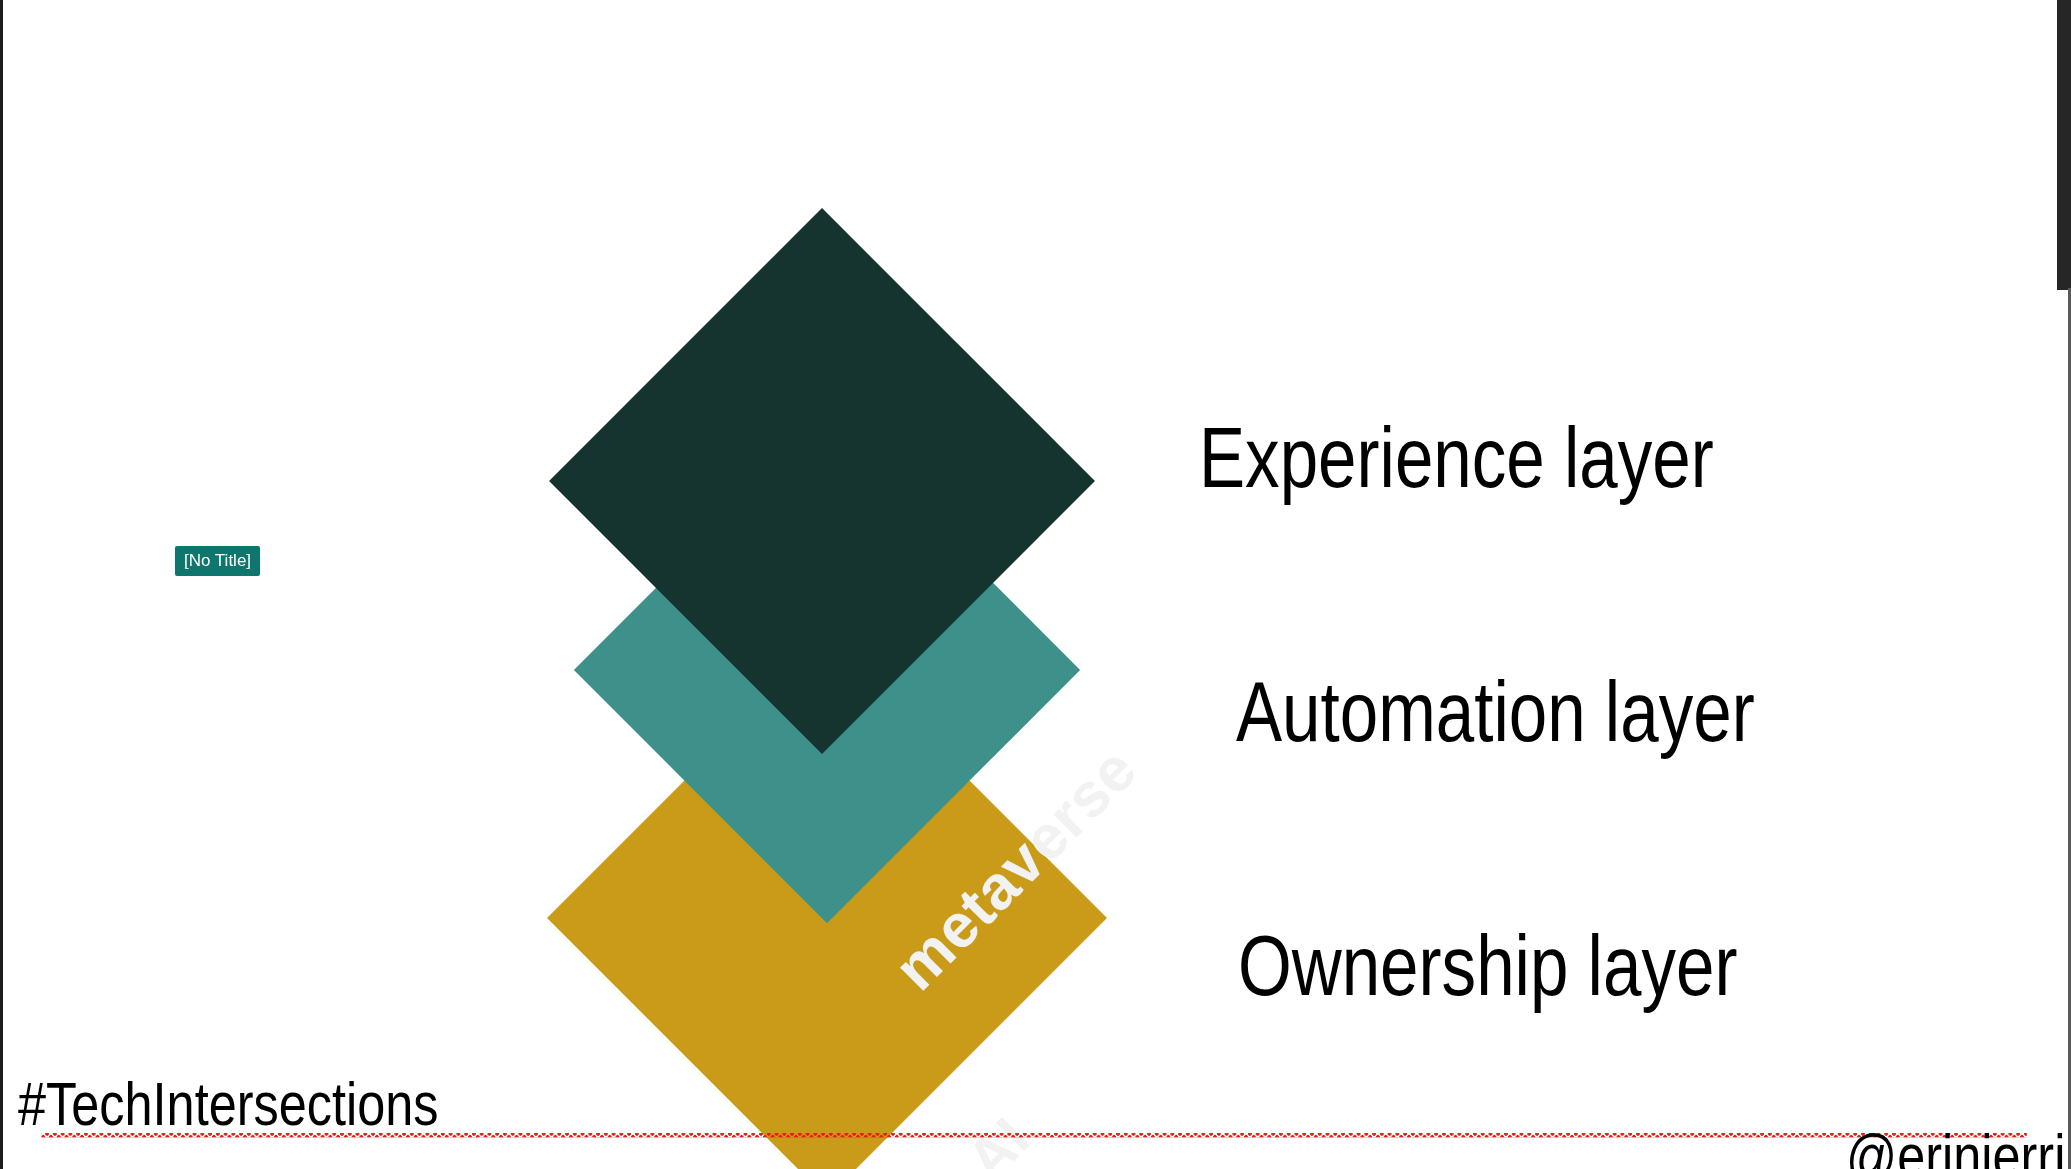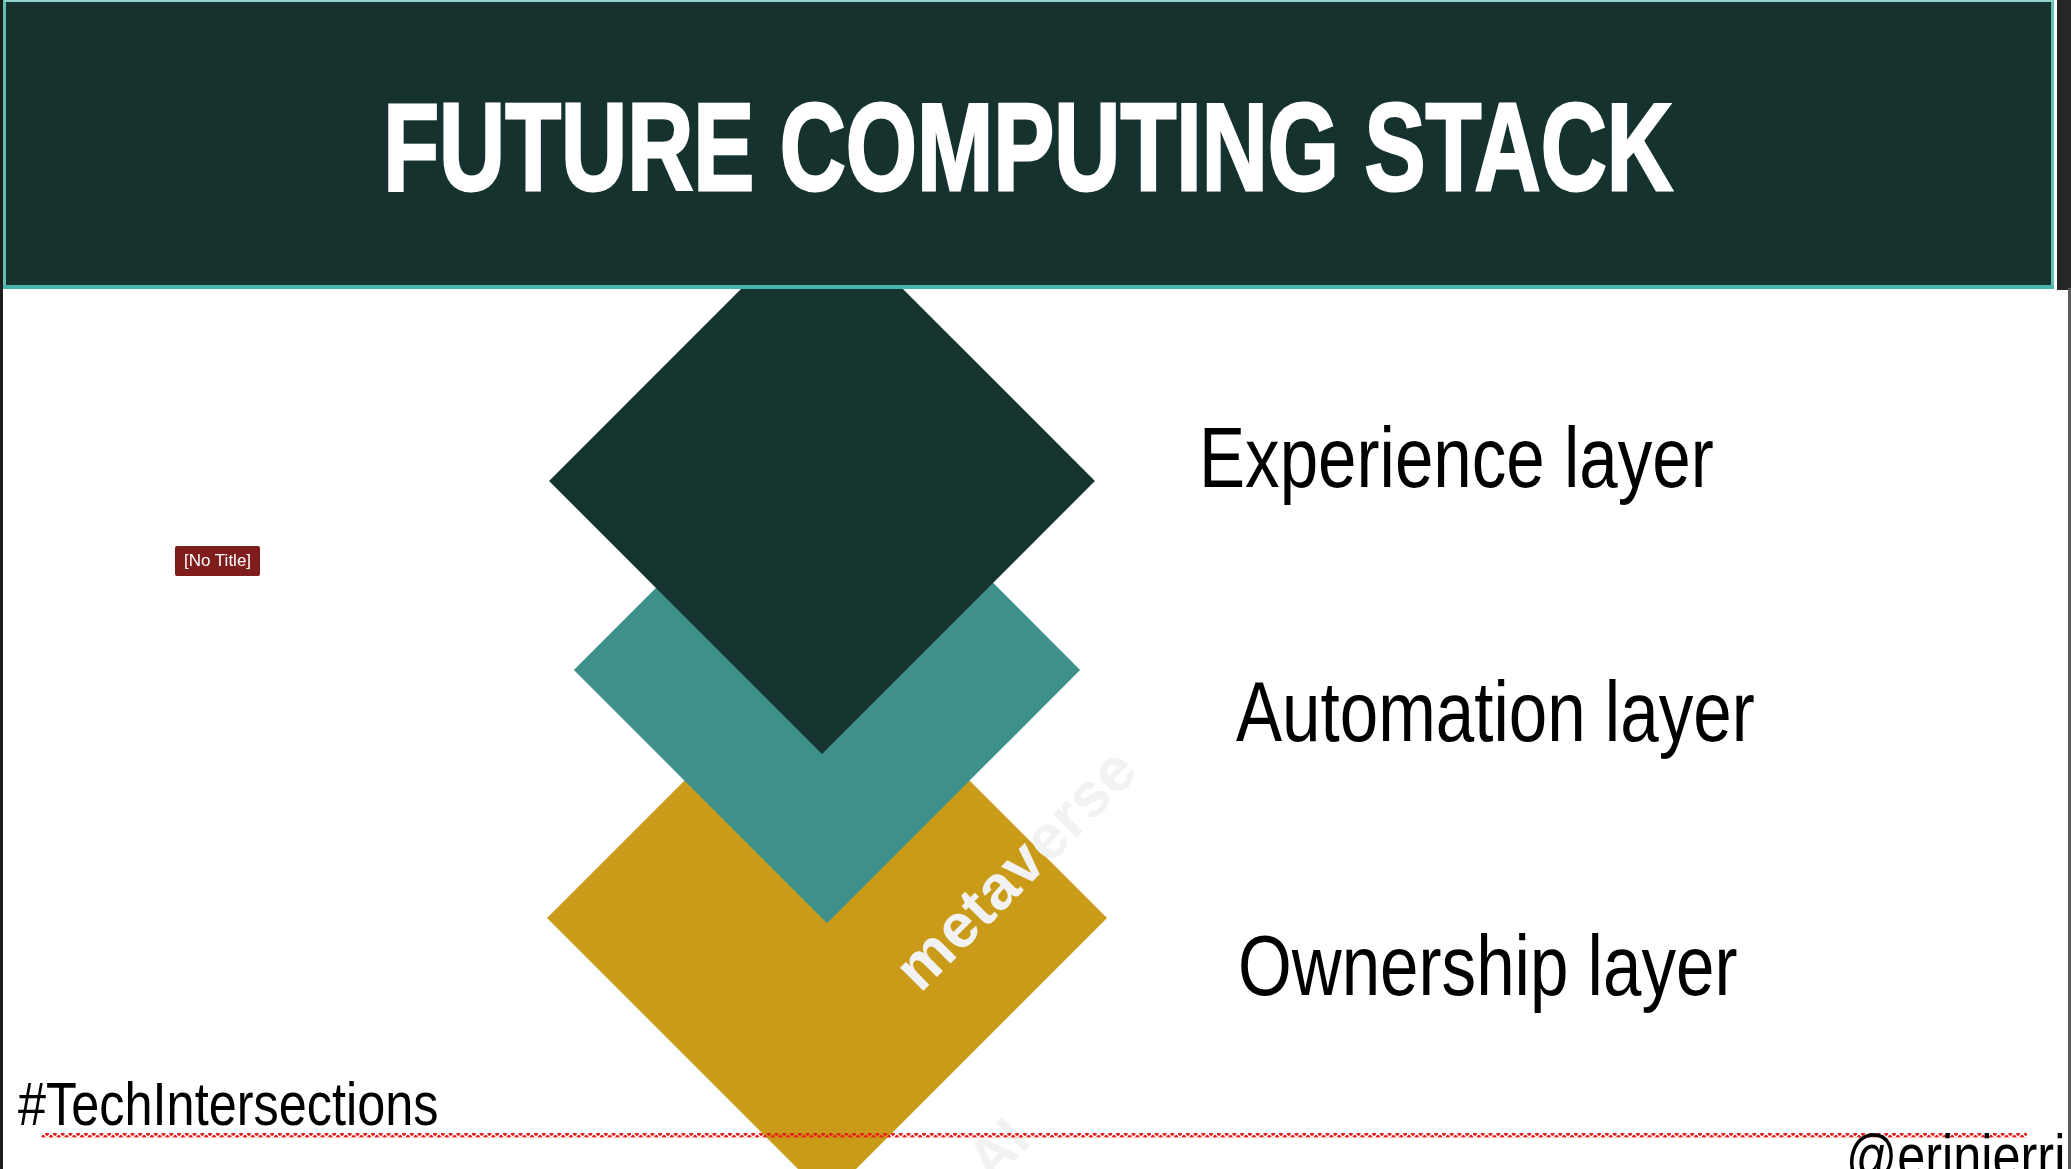--- a/index.html
+++ b/index.html
@@ -155,21 +155,21 @@
     z-index: 30;
   }
   #caption-experience { left: 1199px; top: 422px; }
   #caption-automation { left: 1236px; top: 675px; }
   #caption-ownership  { left: 1238px; top: 929px; }
 
   
   #no-title-tag {
     position: absolute;
     left: 175px; top: 546px;
-    background: #7f1d1d;
+    background: #0f766e;
     color: #ffffff;
     font-family: "Liberation Sans", sans-serif;
     font-size: 17px;
     line-height: 1;
     padding: 6px 9px 7px 9px;
     border-radius: 2px;
     z-index: 45;
     white-space: nowrap;
   }
 
@@ -208,23 +208,20 @@
   .spell-handle::after { left: 34px; right: 2px; }
 </style>
 </head>
 <body>
 
 <div id="slide">
 
   <div class="frame-edge-left"></div>
   <div class="frame-edge-right"></div>
 
-  <div id="header-band">
-    <div id="slide-title">FUTURE COMPUTING STACK</div>
-  </div>
   <div class="header-right-strip"></div>
 
   <div id="diamond-stack">
 
     <div class="diamond" id="diamond-gold" style="background: rgb(201, 155, 24);"></div>
     <div class="diamond" id="diamond-teal" style="background: rgb(61, 145, 138);"></div>
     <div class="diamond" id="diamond-dark" style="background: rgb(21, 51, 47);"></div>
 
     <div class="diamond-label" id="label-metaverse">metaverse</div>
     <div class="diamond-label" id="label-ai">AI</div>

